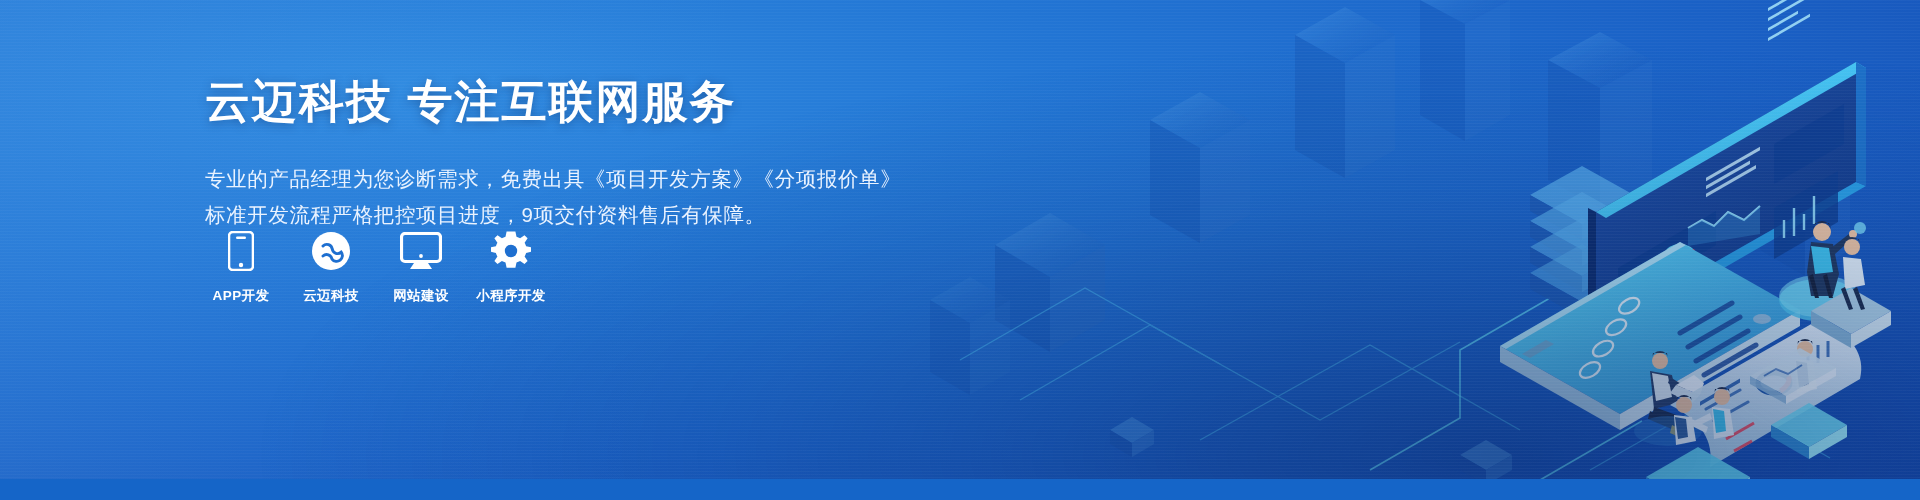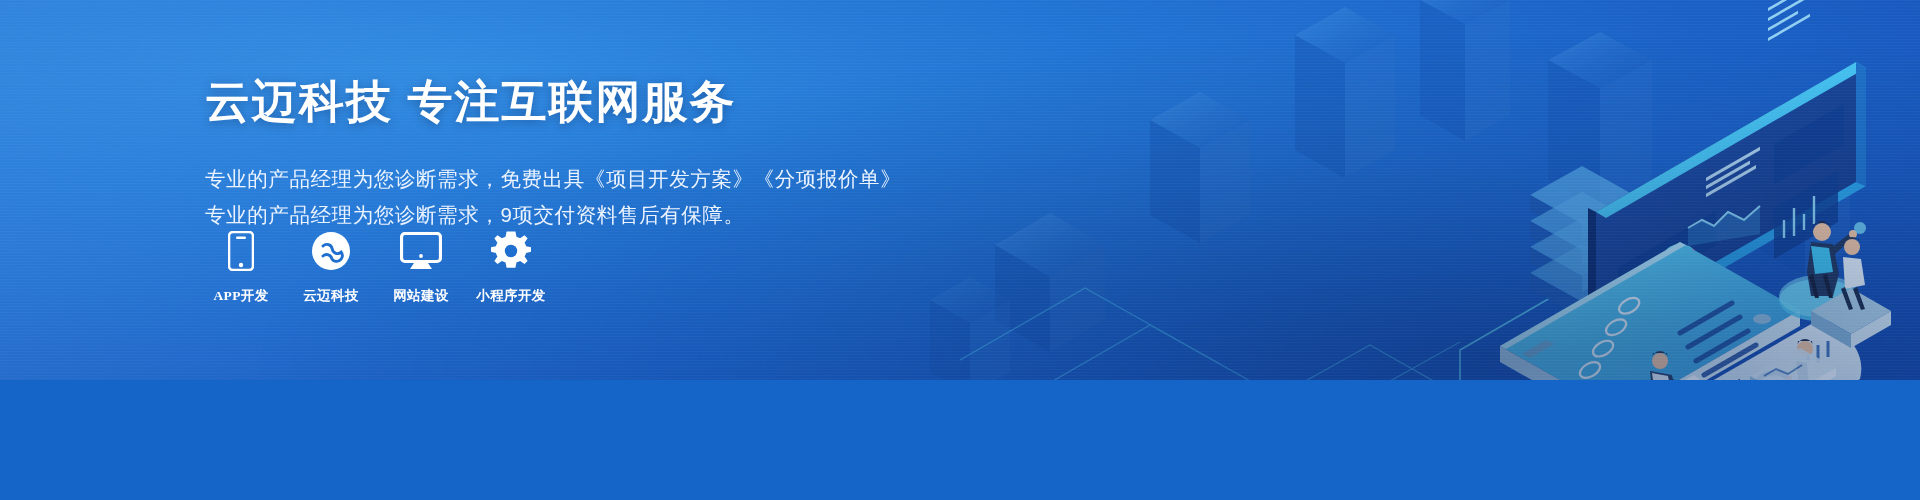--- a/index.html
+++ b/index.html
@@ -4,21 +4,21 @@
 <style>
   * { margin:0; padding:0; box-sizing:border-box; }
   html, body { width:1920px; height:500px; overflow:hidden; }
   body {
     font-family:"Liberation Sans","DejaVu Sans",sans-serif;
     background:#1565c8;
   }
 
   #banner {
     position:relative;
-    width:1920px; height:380px;
+    width:1920px; height:479px;
     overflow:hidden;
     background:
       radial-gradient(130% 150% at 22% 18%, #2f8ae0 0%, #2275d4 26%, #1a61c6 52%, #164fb4 74%, #123f9e 100%);
   }
 
   
   #scanlines{
     position:absolute; inset:0;
     background-image:repeating-linear-gradient(
       to bottom,
@@ -84,21 +84,20 @@
     display:flex; align-items:center; justify-content:center;
   }
   .svc-icon svg{ display:block; }
   .svc-label{
     margin-top:13px;
     font-size:13.5px;
     color:#ffffff;
     font-weight:bold;
     white-space:nowrap;
     letter-spacing:0.4px;
-    font-family:Liberation Serif, serif;
   }
 
   
   #art{
     position:absolute;
     right:0; top:0;
     width:1020px; height:500px;
     pointer-events:none;
   }
   #art svg{ display:block; width:1020px; height:500px; }
@@ -421,21 +420,21 @@
     </svg>
   </div>
 
   <div id="vignette"></div>
   <div id="scanlines"></div>
 
   <div id="copy">
     <h1 id="headline">云迈科技 专注互联网服务</h1>
     <div id="subcopy">
       <span class="line">专业的产品经理为您诊断需求，免费出具《项目开发方案》《分项报价单》</span>
-      <span class="line">专业的产品经理为您诊断需求，9项交付资料售后有保障。</span>
+      <span class="line">标准开发流程严格把控项目进度，9项交付资料售后有保障。</span>
     </div>
   </div>
 
   <div id="services">
 
     <div class="service">
       <div class="svc-icon">
         <svg width="26" height="40" viewBox="0 0 26 40">
           <rect x="1" y="1" width="24" height="38" rx="4" ry="4" fill="none" stroke="#fff" stroke-width="2.6"></rect>
           <rect x="8" y="5.5" width="10" height="2.4" rx="1.2" fill="#fff"></rect>

